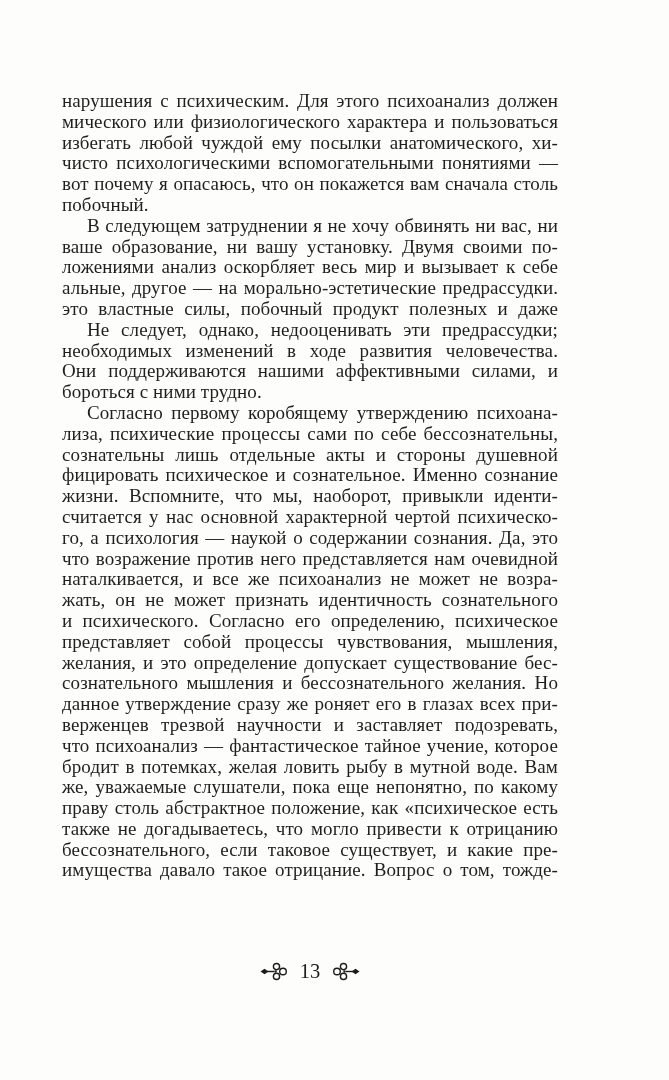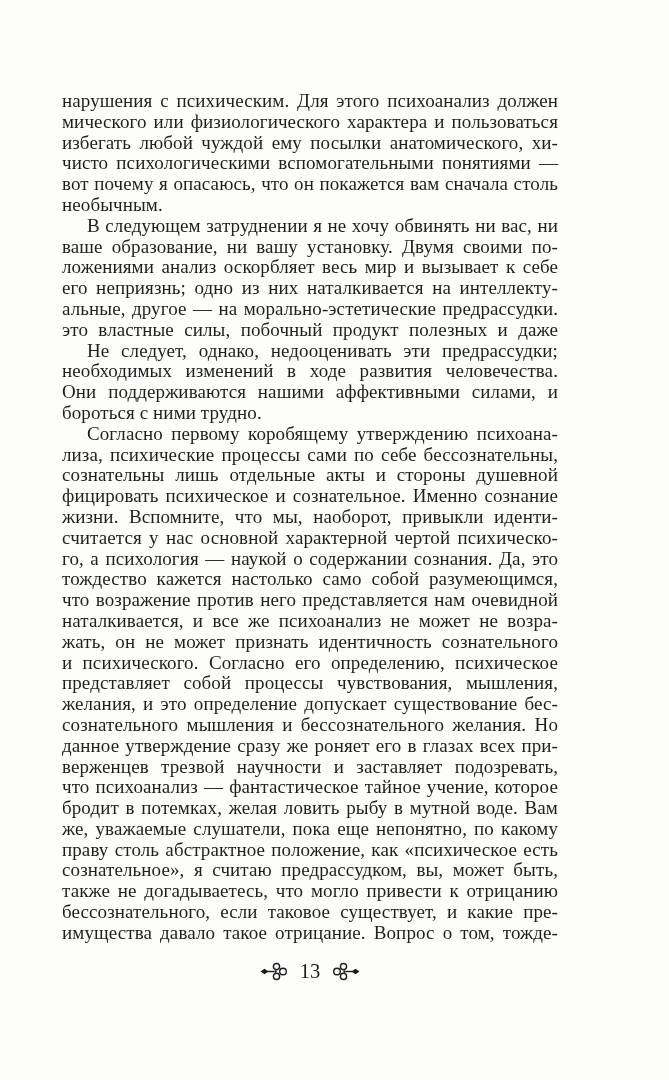--- a/index.html
+++ b/index.html
@@ -67,59 +67,56 @@
 
 <div class="page">
 
   <div class="text-block">
       <div class="para">
         <div class="line">нарушения с психическим. Для этого психоанализ должен</div>
         <div class="line">мического или физиологического характера и пользоваться</div>
         <div class="line">избегать любой чуждой ему посылки анатомического, хи-</div>
         <div class="line">чисто психологическими вспомогательными понятиями —</div>
         <div class="line">вот почему я опасаюсь, что он покажется вам сначала столь</div>
-        <div class="line last">необычным.</div>
+        <div class="line last">побочный.</div>
       </div>
       <div class="para">
         <div class="line first">В следующем затруднении я не хочу обвинять ни вас, ни</div>
         <div class="line">ваше образование, ни вашу установку. Двумя своими по-</div>
         <div class="line">ложениями анализ оскорбляет весь мир и вызывает к себе</div>
-        <div class="line">его неприязнь; одно из них наталкивается на интеллекту-</div>
         <div class="line">альные, другое — на морально-эстетические предрассудки.</div>
       </div>
       <div class="para">
         <div class="line">это властные силы, побочный продукт полезных и даже</div>
         <div class="line first">Не следует, однако, недооценивать эти предрассудки;</div>
         <div class="line">необходимых изменений в ходе развития человечества.</div>
         <div class="line">Они поддерживаются нашими аффективными силами, и</div>
         <div class="line last">бороться с ними трудно.</div>
       </div>
       <div class="para">
         <div class="line first">Согласно первому коробящему утверждению психоана-</div>
         <div class="line">лиза, психические процессы сами по себе бессознательны,</div>
         <div class="line">сознательны лишь отдельные акты и стороны душевной</div>
         <div class="line">фицировать психическое и сознательное. Именно сознание</div>
         <div class="line">жизни. Вспомните, что мы, наоборот, привыкли иденти-</div>
         <div class="line">считается у нас основной характерной чертой психическо-</div>
         <div class="line">го, а психология — наукой о содержании сознания. Да, это</div>
-        <div class="line">тождество кажется настолько само собой разумеющимся,</div>
         <div class="line">что возражение против него представляется нам очевидной</div>
         <div class="line">наталкивается, и все же психоанализ не может не возра-</div>
         <div class="line">жать, он не может признать идентичность сознательного</div>
         <div class="line">и психического. Согласно его определению, психическое</div>
         <div class="line">представляет собой процессы чувствования, мышления,</div>
         <div class="line">желания, и это определение допускает существование бес-</div>
         <div class="line">сознательного мышления и бессознательного желания. Но</div>
         <div class="line">данное утверждение сразу же роняет его в глазах всех при-</div>
         <div class="line">верженцев трезвой научности и заставляет подозревать,</div>
         <div class="line">что психоанализ — фантастическое тайное учение, которое</div>
         <div class="line">бродит в потемках, желая ловить рыбу в мутной воде. Вам</div>
         <div class="line">же, уважаемые слушатели, пока еще непонятно, по какому</div>
         <div class="line">праву столь абстрактное положение, как «психическое есть</div>
-        <div class="line">сознательное», я считаю предрассудком, вы, может быть,</div>
         <div class="line">также не догадываетесь, что могло привести к отрицанию</div>
         <div class="line">бессознательного, если таковое существует, и какие пре-</div>
         <div class="line">имущества давало такое отрицание. Вопрос о том, тожде-</div>
       </div>
     </div>
 
   <div class="footer">
     <span class="fleuron left">
       <svg viewBox="0 0 27 19" xmlns="http://www.w3.org/2000/svg">
         <path d="M0.5 9.5 L4.5 6.8 L8.5 9.5 L4.5 12.2 Z" fill="#1c1c1c"></path>

